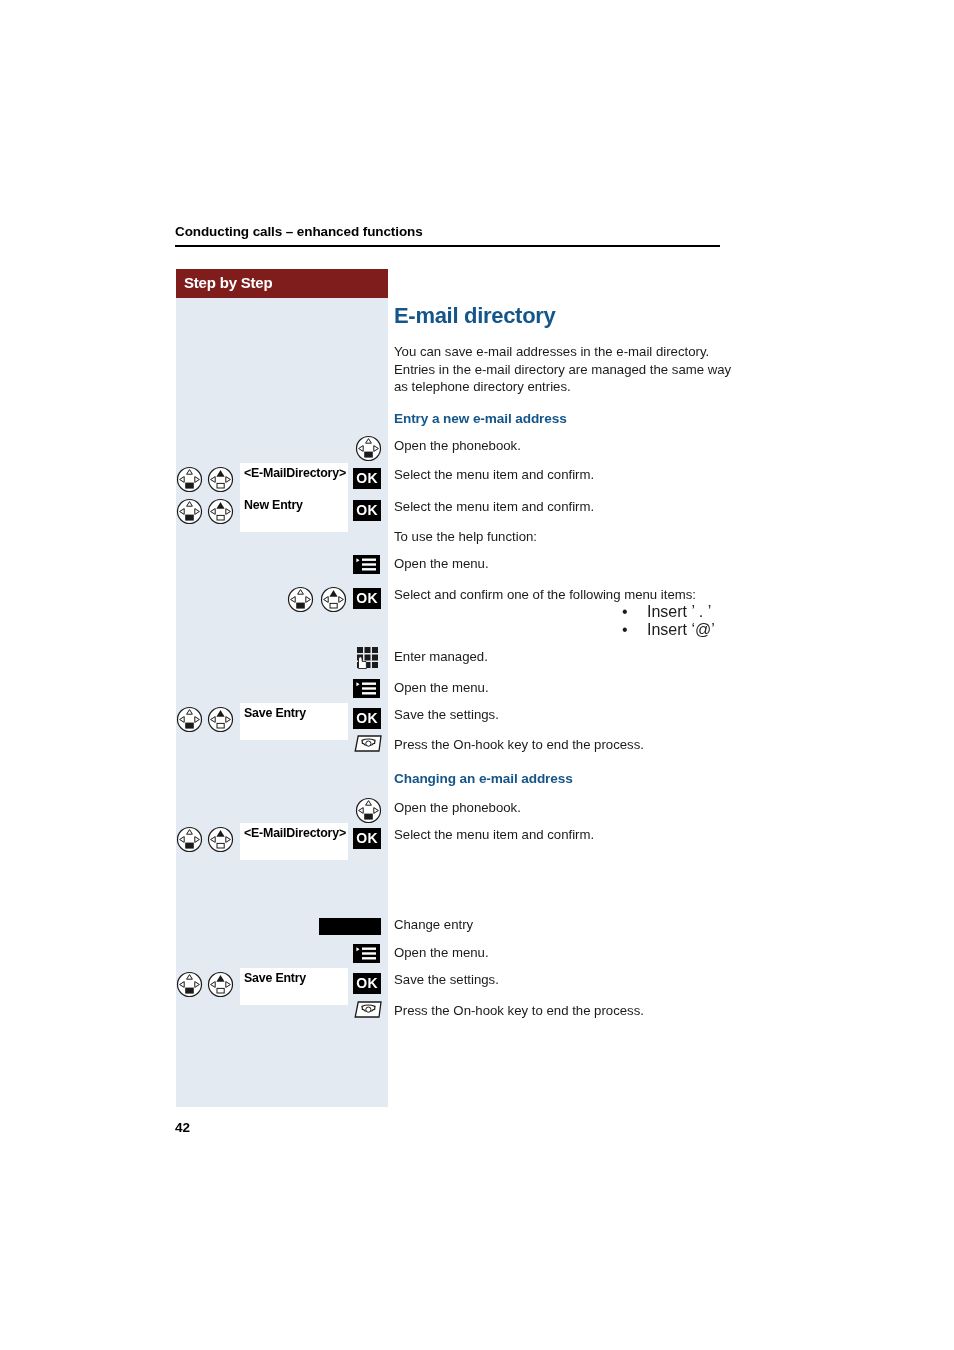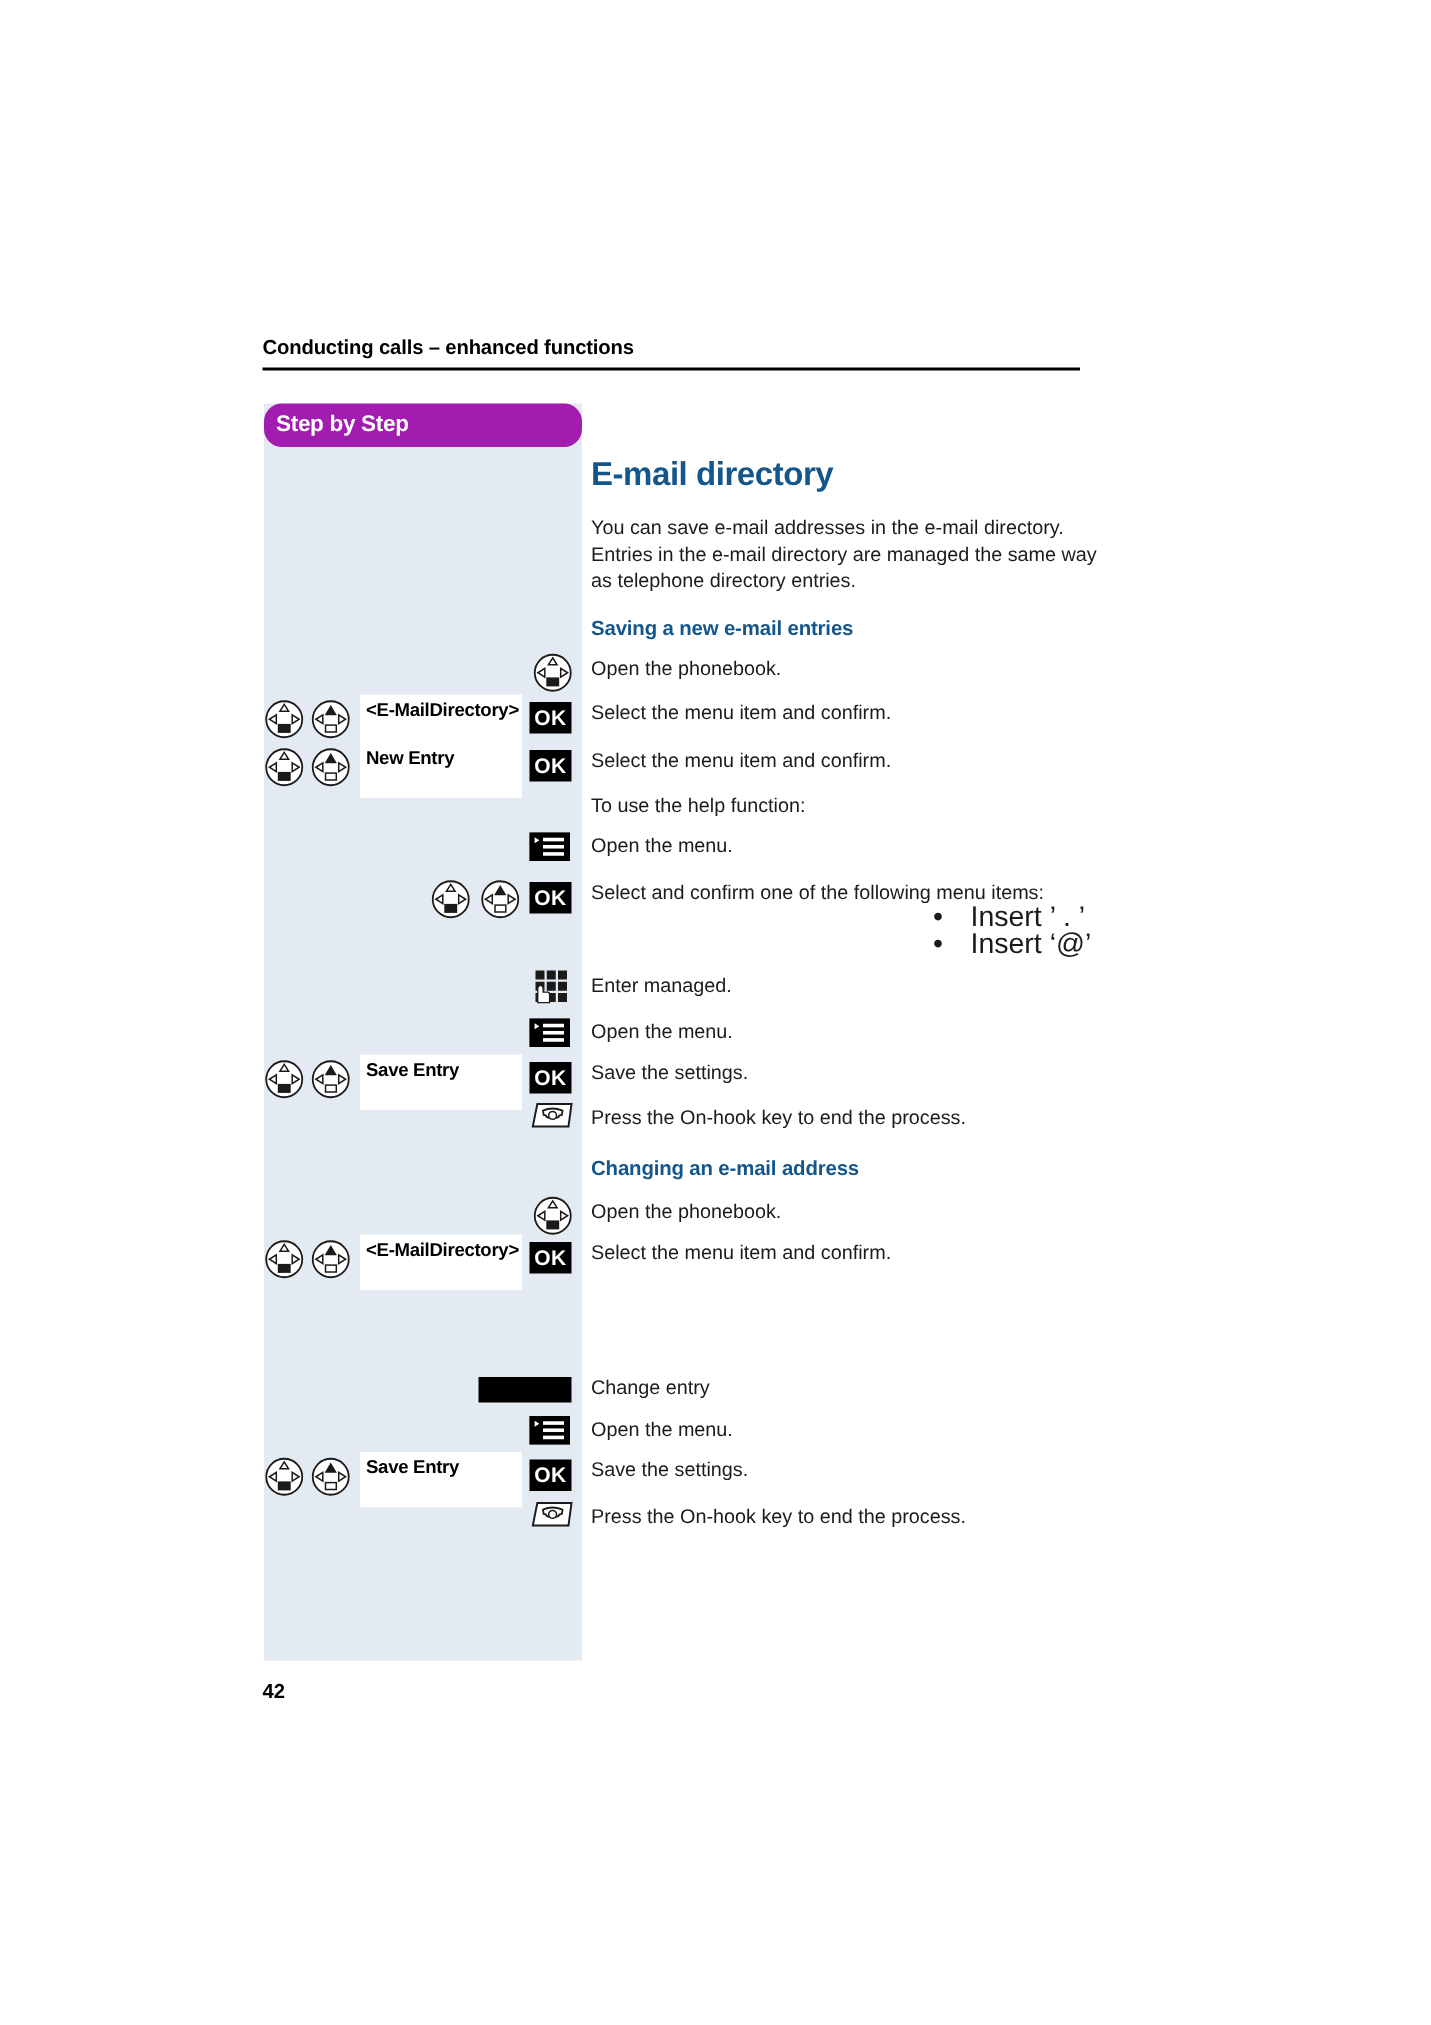--- a/index.html
+++ b/index.html
@@ -50,22 +50,21 @@
     width: 212px;
     height: 838px;
     background: #e4eaf1;
   }
   .sidebar-title {
     position: absolute;
     left: 176px;
     top: 269px;
     width: 212px;
     height: 29px;
-    background: #a21caf;
-    border-radius: 12px;
+    background: #7f1d1d;
   }
   .sidebar-title span {
     position: absolute;
     left: 8px;
     top: 5px;
     font-size: 15px;
     font-weight: bold;
     color: #ffffff;
     letter-spacing: -0.2px;
   }
@@ -185,21 +184,21 @@
 
   
   .onhookicon {
     position: absolute;
     width: 29px;
     height: 19px;
   }
 
   .bullets {
     position: absolute;
-    font-size: 19px;
+    font-size: 16px;
     line-height: 17.5px;
     color: #1b1b1b;
   }
   .bullets .bl {
     position: relative;
     padding-left: 35px;
   }
   .bullets .bl::before {
     content: "\2022";
     position: absolute;
@@ -225,21 +224,21 @@
   <div class="head-rule"></div>
 
   <div class="sidebar"></div>
   <div class="sidebar-title">
     <span>Step by Step</span>
   </div>
 
   <h1 class="title">E-mail directory</h1>
   <div class="intro">You can save e-mail addresses in the e-mail directory. Entries in the e-mail directory are managed the same way as telephone directory entries.</div>
 
-  <div class="subhead" style="left:394px; top:411px;">Saving a new e-mail entries</div>
+  <div class="subhead" style="left:394px; top:411px;">Entry a new e-mail address</div>
 
   <div class="row" style="top:437px;">
     <span class="navkey" style="left:179px; top:-2px;">
       <svg width="27" height="27" viewBox="0 0 27 27">
         <circle cx="13.5" cy="13.5" r="12" fill="#fff" stroke="#1b1b1b" stroke-width="1.2"></circle>
         <path d="M13.5 3.6 L16.4 8.2 L10.6 8.2 Z" fill="#fff" stroke="#1b1b1b" stroke-width="1"></path>
         <path d="M3.6 13.5 L8.2 10.6 L8.2 16.4 Z" fill="#fff" stroke="#1b1b1b" stroke-width="1"></path>
         <path d="M23.4 13.5 L18.8 10.6 L18.8 16.4 Z" fill="#fff" stroke="#1b1b1b" stroke-width="1"></path>
         <rect x="9.2" y="16.6" width="8.6" height="6" fill="#1b1b1b"></rect>
       </svg>

